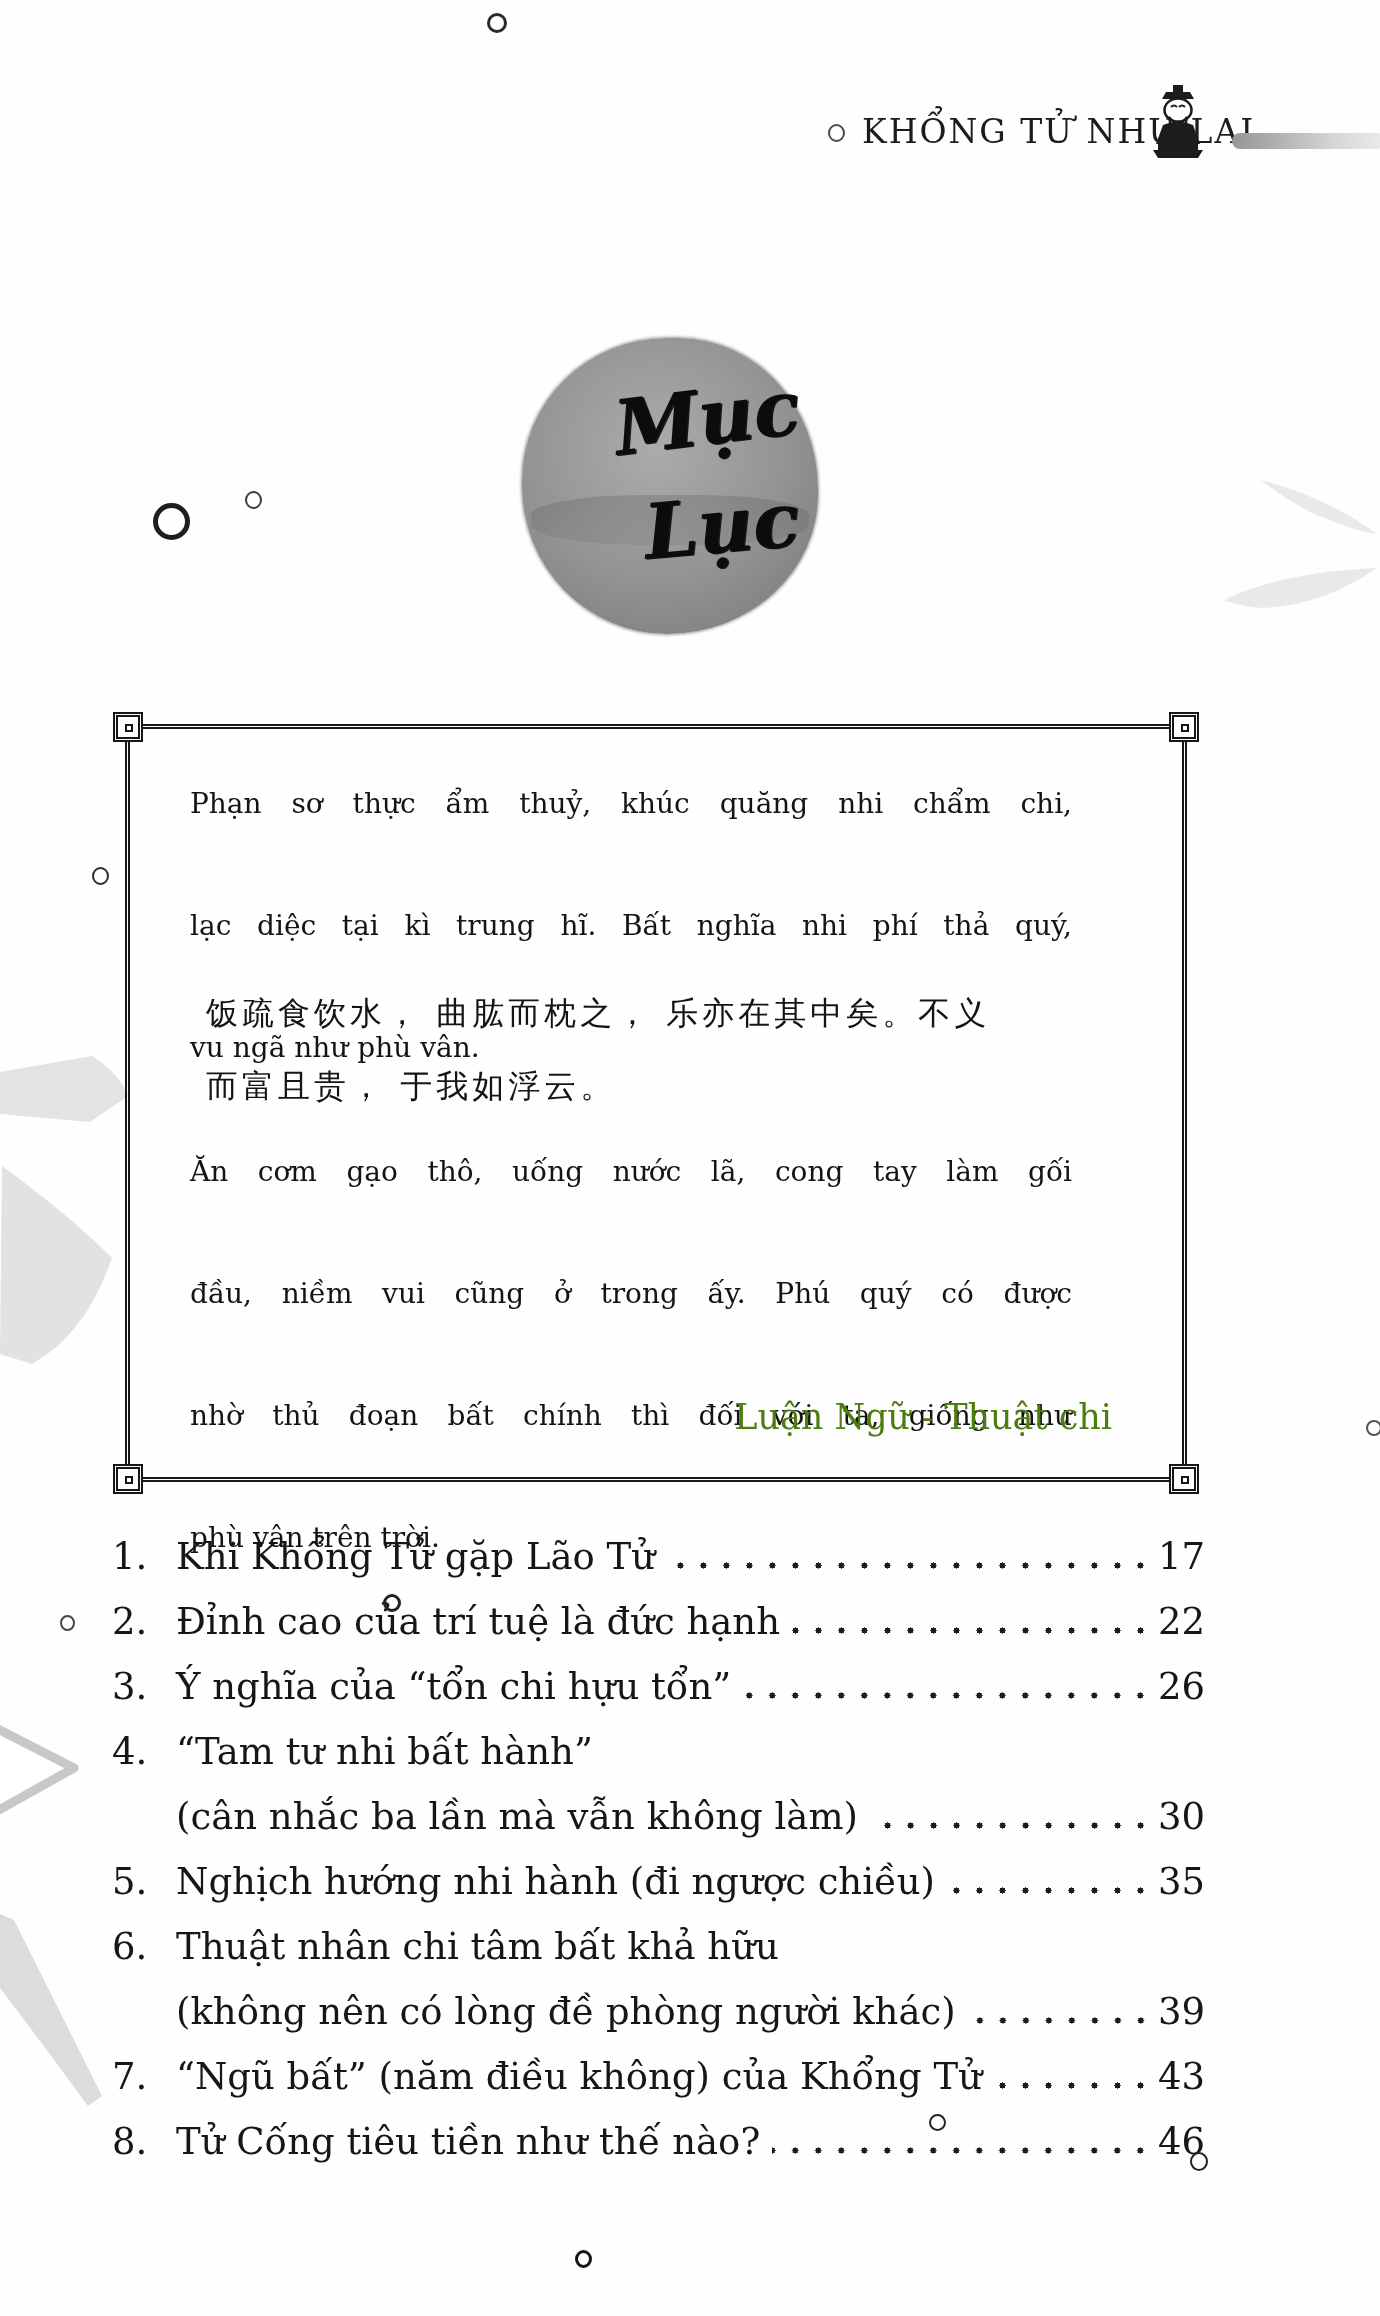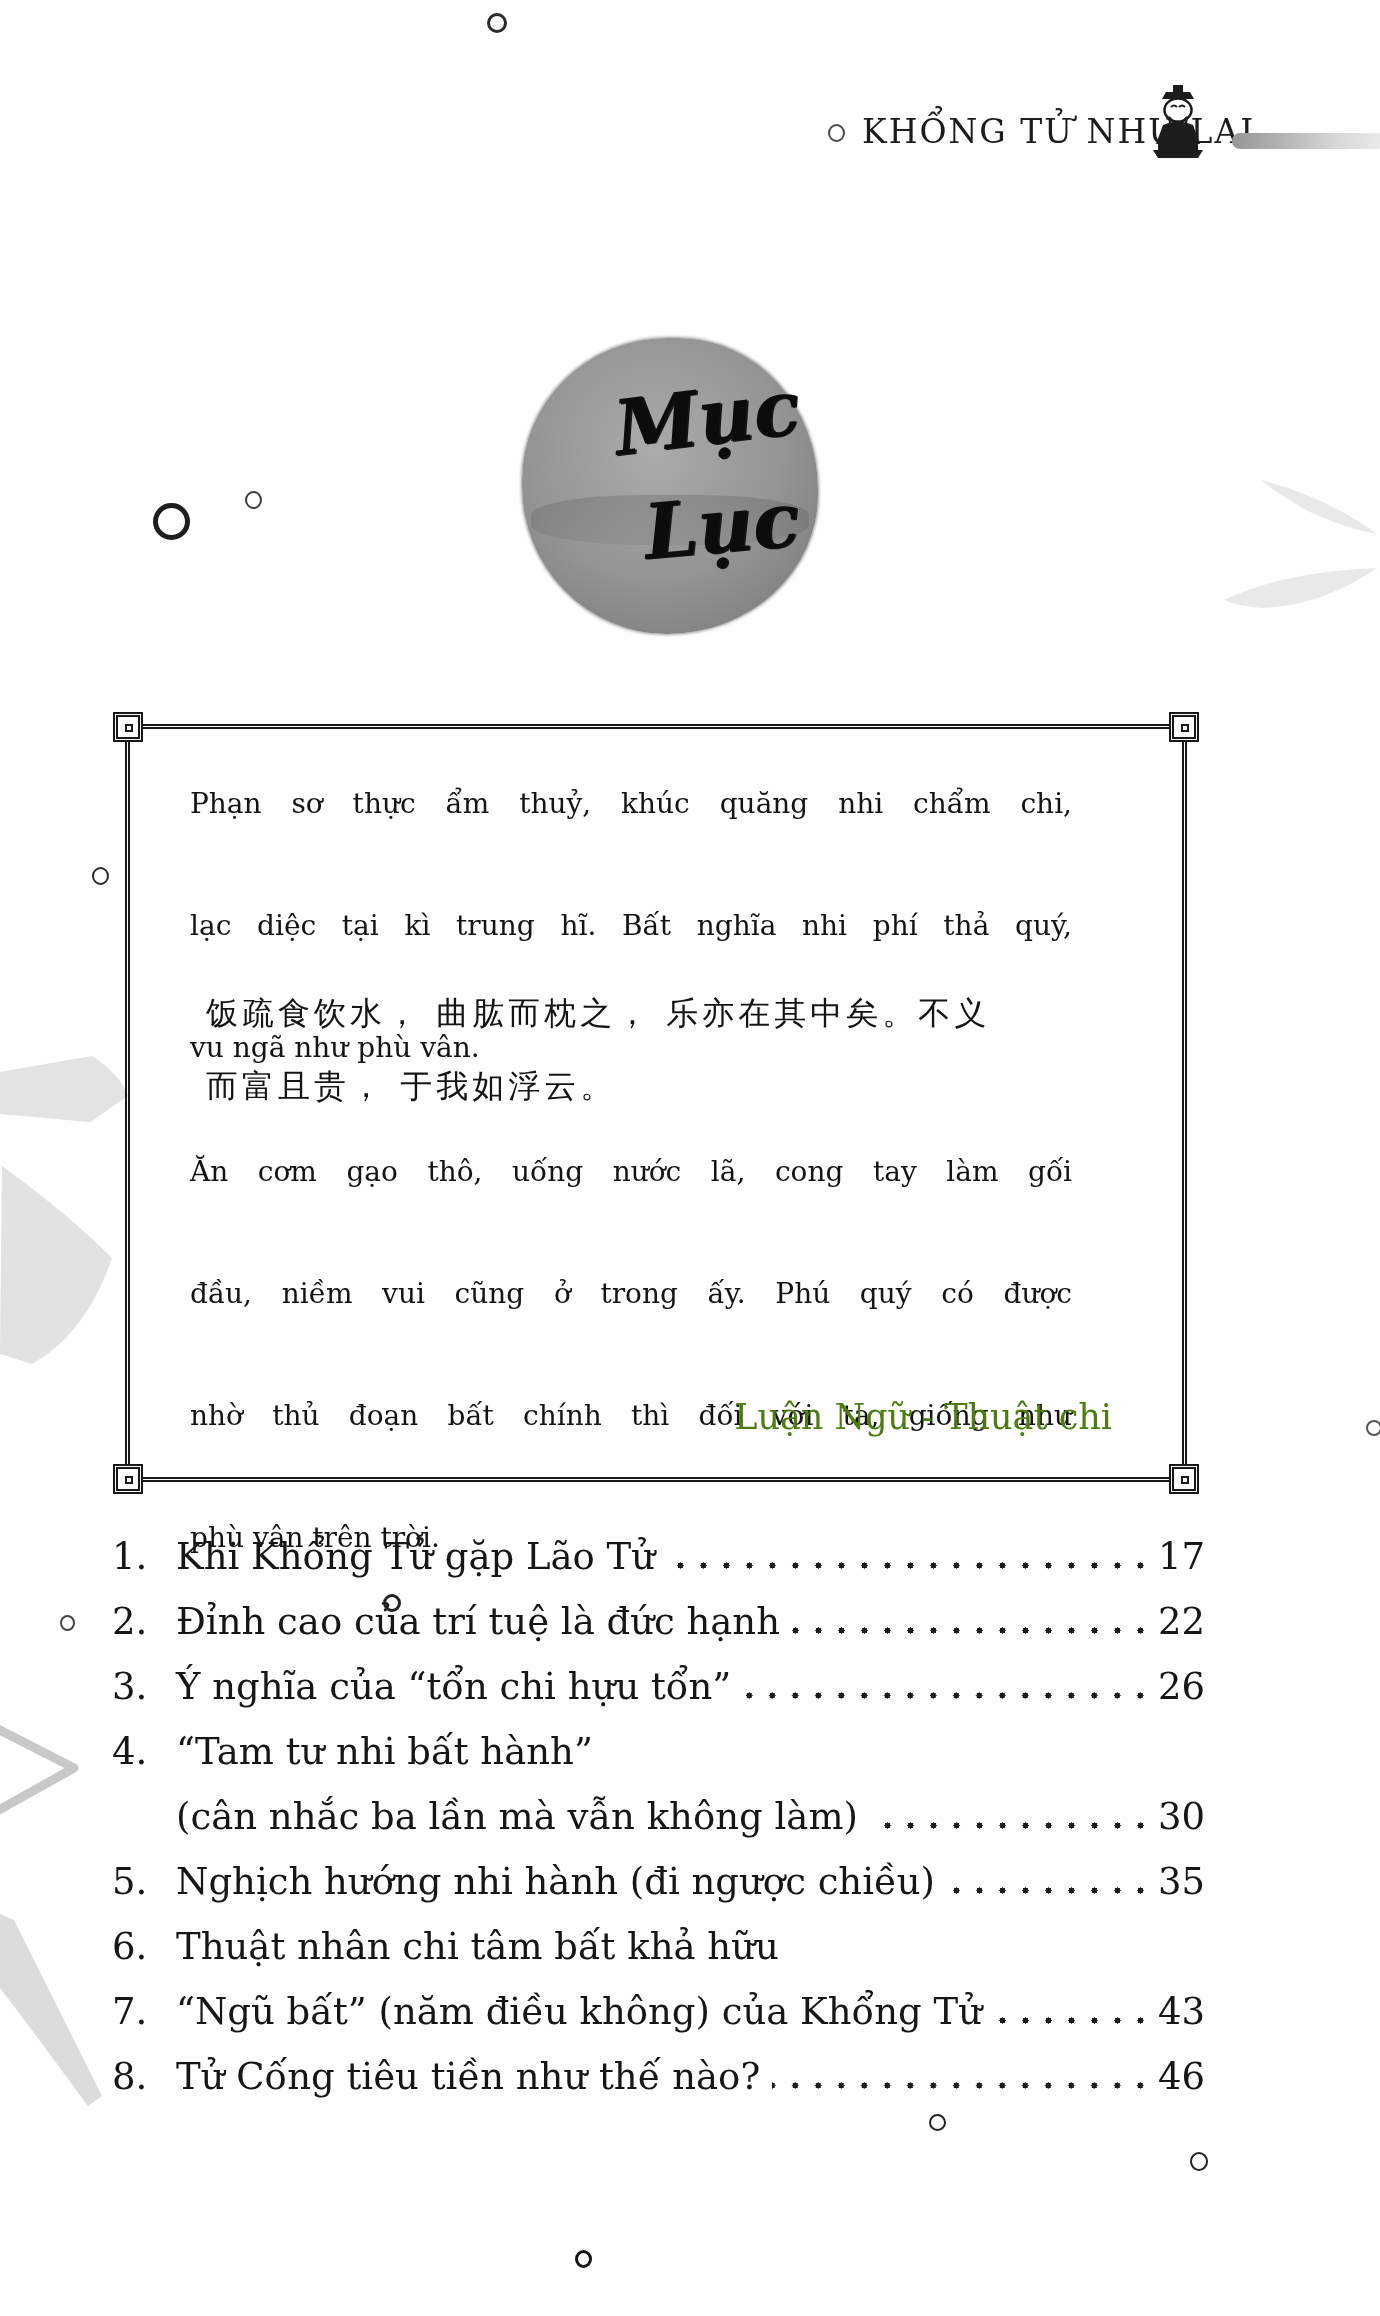--- a/index.html
+++ b/index.html
@@ -199,20 +199,26 @@
       <span class="toc-num">5.</span>
       <span class="toc-ttl">Nghịch hướng nhi hành (đi ngược chiều)</span>
       <span class="toc-dots"></span>
       <span class="toc-pg">35</span>
     </div>
 
     <div class="toc-row">
       <span class="toc-num">6.</span>
       <span class="toc-ttl">Thuật nhân chi tâm bất khả hữu</span>
     </div>
+    <div class="toc-row">
+      <span class="toc-indent"></span>
+      <span class="toc-ttl">(không nên có lòng đề phòng người khác)</span>
+      <span class="toc-dots"></span>
+      <span class="toc-pg">39</span>
+    </div>
 
     <div class="toc-row">
       <span class="toc-num">7.</span>
       <span class="toc-ttl">“Ngũ bất” (năm điều không) của Khổng Tử</span>
       <span class="toc-dots"></span>
       <span class="toc-pg">43</span>
     </div>
 
     <div class="toc-row">
       <span class="toc-num">8.</span>

